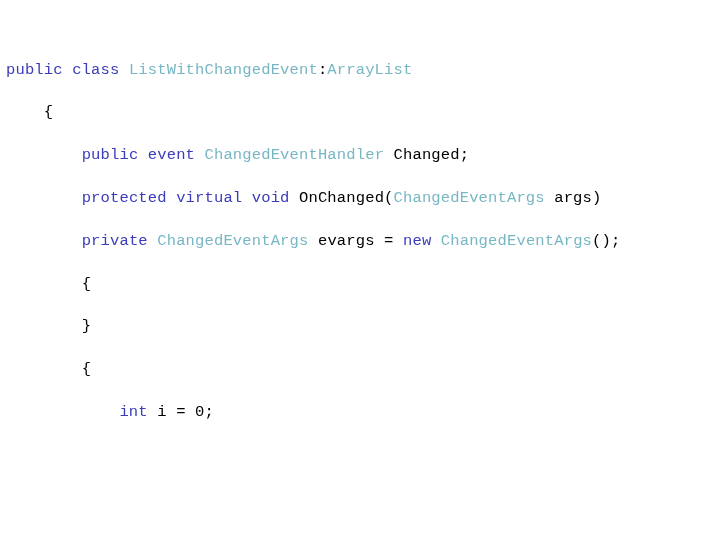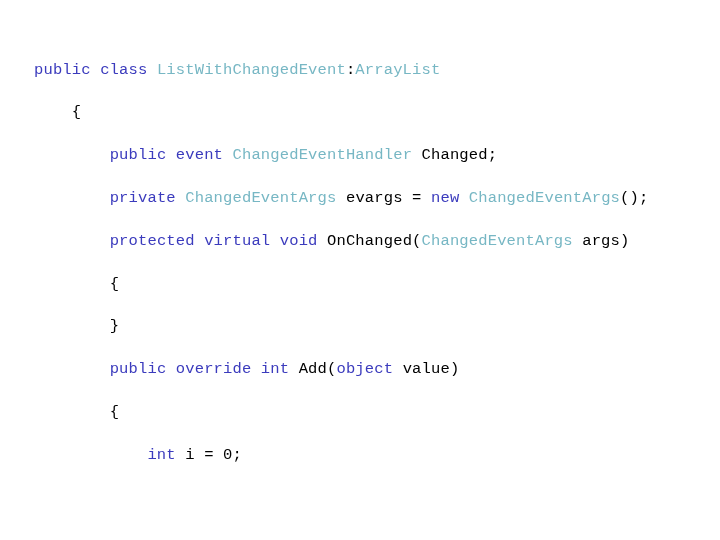--- a/index.html
+++ b/index.html
@@ -33,40 +33,38 @@
     white-space: pre-wrap;
     word-break: break-word;
     letter-spacing: 0.15px;
     color: #000000;
   }
 
   .code-line {
     display: block;
     min-height: 21.4px;
     white-space: pre-wrap;
-    margin-left: 28px;
   }
 
   
   .tok-keyword  { color: #3b3bbd; }
   .tok-type     { color: #77b7c4; }
   .tok-plain    { color: #000000; }
 </style>
 </head>
 <body>
 
 <div id="code-slide">
   <pre id="code-block"><span class="code-line"><span class="tok-keyword">public class </span><span class="tok-type">ListWithChangedEvent</span><span class="tok-plain">:</span><span class="tok-type">ArrayList</span></span>
 <span class="code-line"><span class="tok-plain">    {</span></span>
 <span class="code-line"><span class="tok-plain">        </span><span class="tok-keyword">public event </span><span class="tok-type">ChangedEventHandler</span><span class="tok-plain"> Changed;</span></span>
+<span class="code-line"><span class="tok-plain">        </span><span class="tok-keyword">protected virtual void </span><span class="tok-plain">OnChanged(</span><span class="tok-type">ChangedEventArgs</span><span class="tok-plain"> args)</span></span>
 <span class="code-line"><span class="tok-plain">        </span><span class="tok-keyword">private </span><span class="tok-type">ChangedEventArgs</span><span class="tok-plain"> evargs = </span><span class="tok-keyword">new </span><span class="tok-type">ChangedEventArgs</span><span class="tok-plain">();</span></span>
-<span class="code-line"><span class="tok-plain">        </span><span class="tok-keyword">protected virtual void </span><span class="tok-plain">OnChanged(</span><span class="tok-type">ChangedEventArgs</span><span class="tok-plain"> args)</span></span>
 <span class="code-line"><span class="tok-plain">        {</span></span>
 <span class="code-line"><span class="tok-plain">        }</span></span>
-<span class="code-line"><span class="tok-plain">        </span><span class="tok-keyword">public override int </span><span class="tok-plain">Add(</span><span class="tok-keyword">object</span><span class="tok-plain"> value)</span></span>
 <span class="code-line"><span class="tok-plain">        {</span></span>
 <span class="code-line"><span class="tok-plain">            </span><span class="tok-keyword">int</span><span class="tok-plain"> i = 0;</span></span>
 
 
 
 
 
 
 </pre>
 </div>

